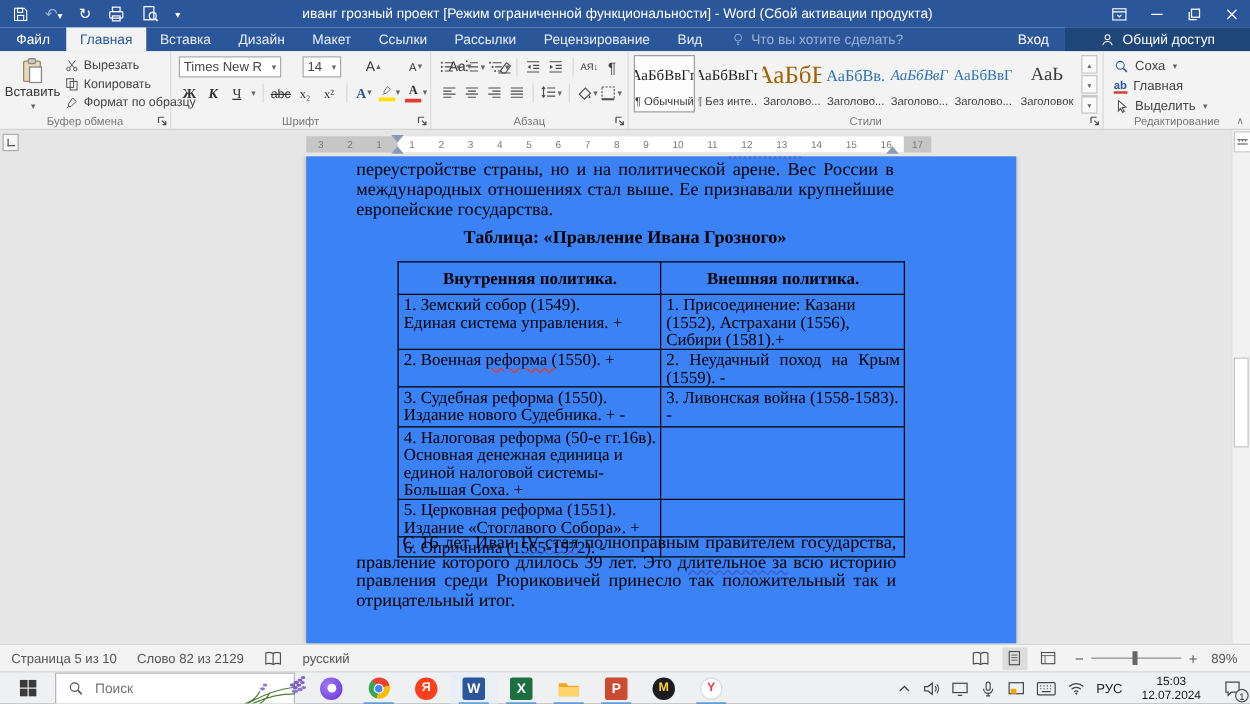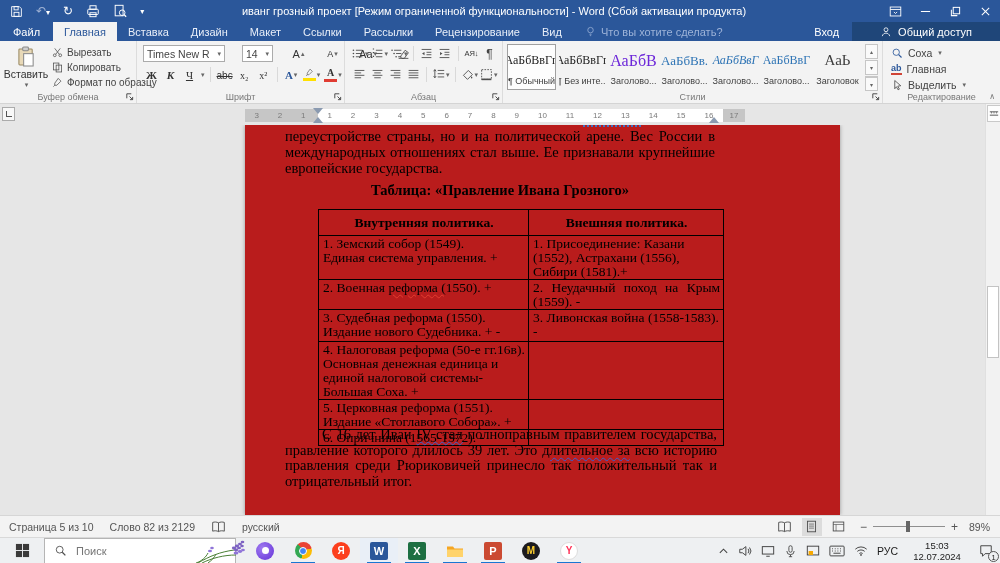--- a/index.html
+++ b/index.html
@@ -60,21 +60,21 @@
   .prow1{position:absolute;left:6px;top:4px;display:flex;align-items:center;gap:2px;}
   .prow2{position:absolute;left:6px;top:25px;display:flex;align-items:center;gap:2px;}
   .pb{height:17px;min-width:16px;display:flex;align-items:center;justify-content:center;}
   .sorttxt{font-size:7.5px;letter-spacing:0;color:#333;}
   .pilc{font-size:12px;color:#444;}
   .g-sty{width:380px;}
   .cards{position:absolute;left:4px;top:3px;display:flex;gap:2px;}
   .card{width:49px;height:46px;box-sizing:border-box;border:1px solid transparent;display:flex;flex-direction:column;align-items:center;justify-content:flex-end;overflow:hidden;}
   .card.sel{border-color:#a0a0a0;background:#fdfdfd;}
   .cprev{font-family:"Liberation Serif",serif;font-size:12px;color:#222;white-space:nowrap;flex:1;display:flex;align-items:center;}
-  .card:nth-child(3) .cprev{font-size:16px;color:#6d28d9;}
+  .card:nth-child(3) .cprev{font-size:20px;color:#a16207;}
   .card:nth-child(4) .cprev{font-size:13px;color:#2e74b5;}
   .card:nth-child(5) .cprev{font-size:12px;color:#2e74b5;font-style:italic;}
   .card:nth-child(6) .cprev{font-size:12px;color:#2e74b5;}
   .card:nth-child(7) .cprev{font-size:15px;color:#3d3d3d;}
   .cname{font-size:9px;color:#3f3f3f;margin-bottom:3px;white-space:nowrap;}
   .stscroll{position:absolute;right:4px;top:3px;width:13px;display:flex;flex-direction:column;gap:1px;}
   .stscroll>div{box-sizing:border-box;border:1px solid #c6c6c6;background:#fafafa;height:15px;display:flex;align-items:center;justify-content:center;font-size:6px;color:#666;}
   .g-edit{width:117px;border-right:none;}
   .erows{position:absolute;left:8px;top:5px;display:flex;flex-direction:column;gap:2px;}
   .erow{display:flex;align-items:center;gap:5px;height:14px;font-size:10.5px;white-space:nowrap;}
@@ -90,21 +90,21 @@
   .rnums span{font-size:8px;color:#7a7a7a;line-height:13px;}
   .rn-left{left:0;width:70px;}
   .rn-main{left:73px;width:405px;}
   .rn-right{left:478px;width:22px;}
   .mk{position:absolute;width:0;height:0;}
   .mk-fl{left:68px;top:-1px;border-left:5px solid transparent;border-right:5px solid transparent;border-top:6px solid #8a9ab0;}
   .mk-h{left:68px;top:8px;border-left:5px solid transparent;border-right:5px solid transparent;border-bottom:6px solid #8a9ab0;}
   .mk-r{left:464px;top:8px;border-left:5px solid transparent;border-right:5px solid transparent;border-bottom:6px solid #8a9ab0;}
   
   #docarea{position:absolute;left:0;top:125px;width:1000px;height:390px;background:#e6e6e6;overflow:hidden;}
-  #page{position:absolute;left:245px;top:0;width:568px;height:390px;background:#b91c1c;box-shadow:0 0 4px rgba(0,0,0,.35);padding-left:27px;}
+  #page{position:absolute;left:245px;top:0;width:568px;height:390px;background:#3b82f6;box-shadow:0 0 4px rgba(0,0,0,.35);}
   .dserif{font-family:"Liberation Serif",serif;color:#000;}
   .para1{position:absolute;left:40px;top:3px;width:430px;font-size:14.5px;line-height:16px;text-align:justify;}
   .artifact{position:absolute;left:338px;top:0;width:58px;border-top:2px dotted #4472c4;}
   .doc-title{position:absolute;left:40px;top:57px;width:430px;text-align:center;font-weight:bold;font-size:14.5px;}
   #doc-table{position:absolute;left:73px;top:84px;width:405px;border-collapse:collapse;table-layout:fixed;}
   #doc-table td{border:1px solid #000;vertical-align:top;padding:1px 3px 0 4px;font-size:13.5px;line-height:14px;overflow:hidden;}
   #doc-table .hdr td{font-weight:bold;text-align:center;vertical-align:middle;}
   #doc-table col.c1{width:210px;} #doc-table col.c2{width:195px;}
   .prewrap{white-space:pre-line;}
   .just{text-align:justify;}

